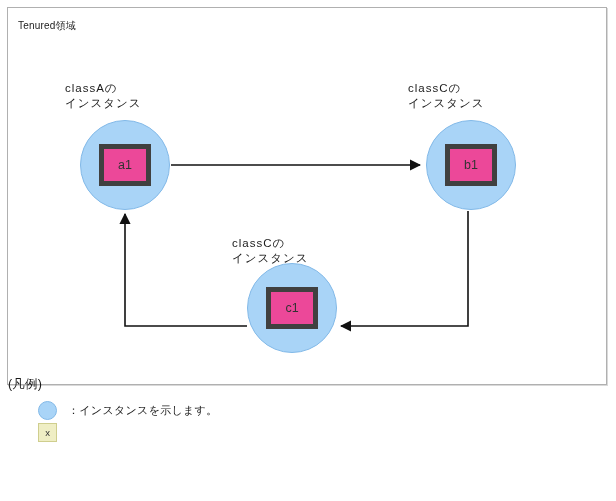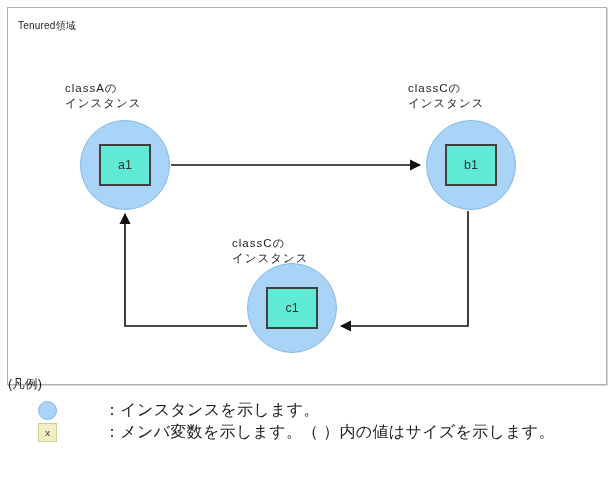--- a/index.html
+++ b/index.html
@@ -56,22 +56,22 @@
     background: #a9d4f7;
     border: 1px solid #82b9e8;
     box-sizing: border-box;
     display: flex;
     align-items: center;
     justify-content: center;
   }
   .member {
     width: 52px;
     height: 42px;
-    background: #5eead4;
-    border: 2px solid #404040;
+    background: #ec4899;
+    border: 5px solid #404040;
     box-sizing: border-box;
     display: flex;
     align-items: center;
     justify-content: center;
     font-size: 12.5px;
     color: #333333;
   }
   .node-label {
     position: absolute;
     text-align: left;
@@ -134,24 +134,23 @@
     justify-content: center;
     font-size: 9.5px;
     color: #333;
   }
   .legend-arrow {
     width: 26px;
     height: 10px;
     display: block;
   }
   .legend-text {
-    font-size: 16px;
+    font-size: 11px;
     letter-spacing: 0.3px;
     white-space: nowrap;
-    margin-left: 36px;
   }
 </style>
 </head>
 <body>
 
 <div id="tenured-box"></div>
 <div id="tenured-title">Tenured領域</div>
 
 <svg id="edges" viewBox="0 0 616 501">
   <defs>
@@ -192,16 +191,15 @@
     <span class="legend-icon">
       <span class="legend-circle"></span>
     </span>
     <span class="legend-text">：インスタンスを示します。</span>
   </div>
 
   <div class="legend-row">
     <span class="legend-icon">
       <span class="legend-square">x</span>
     </span>
-    <span class="legend-text">：メンバ変数を示します。（ ）内の値はサイズを示します。</span>
   </div>
 
 </div>
 
 </body></html>

